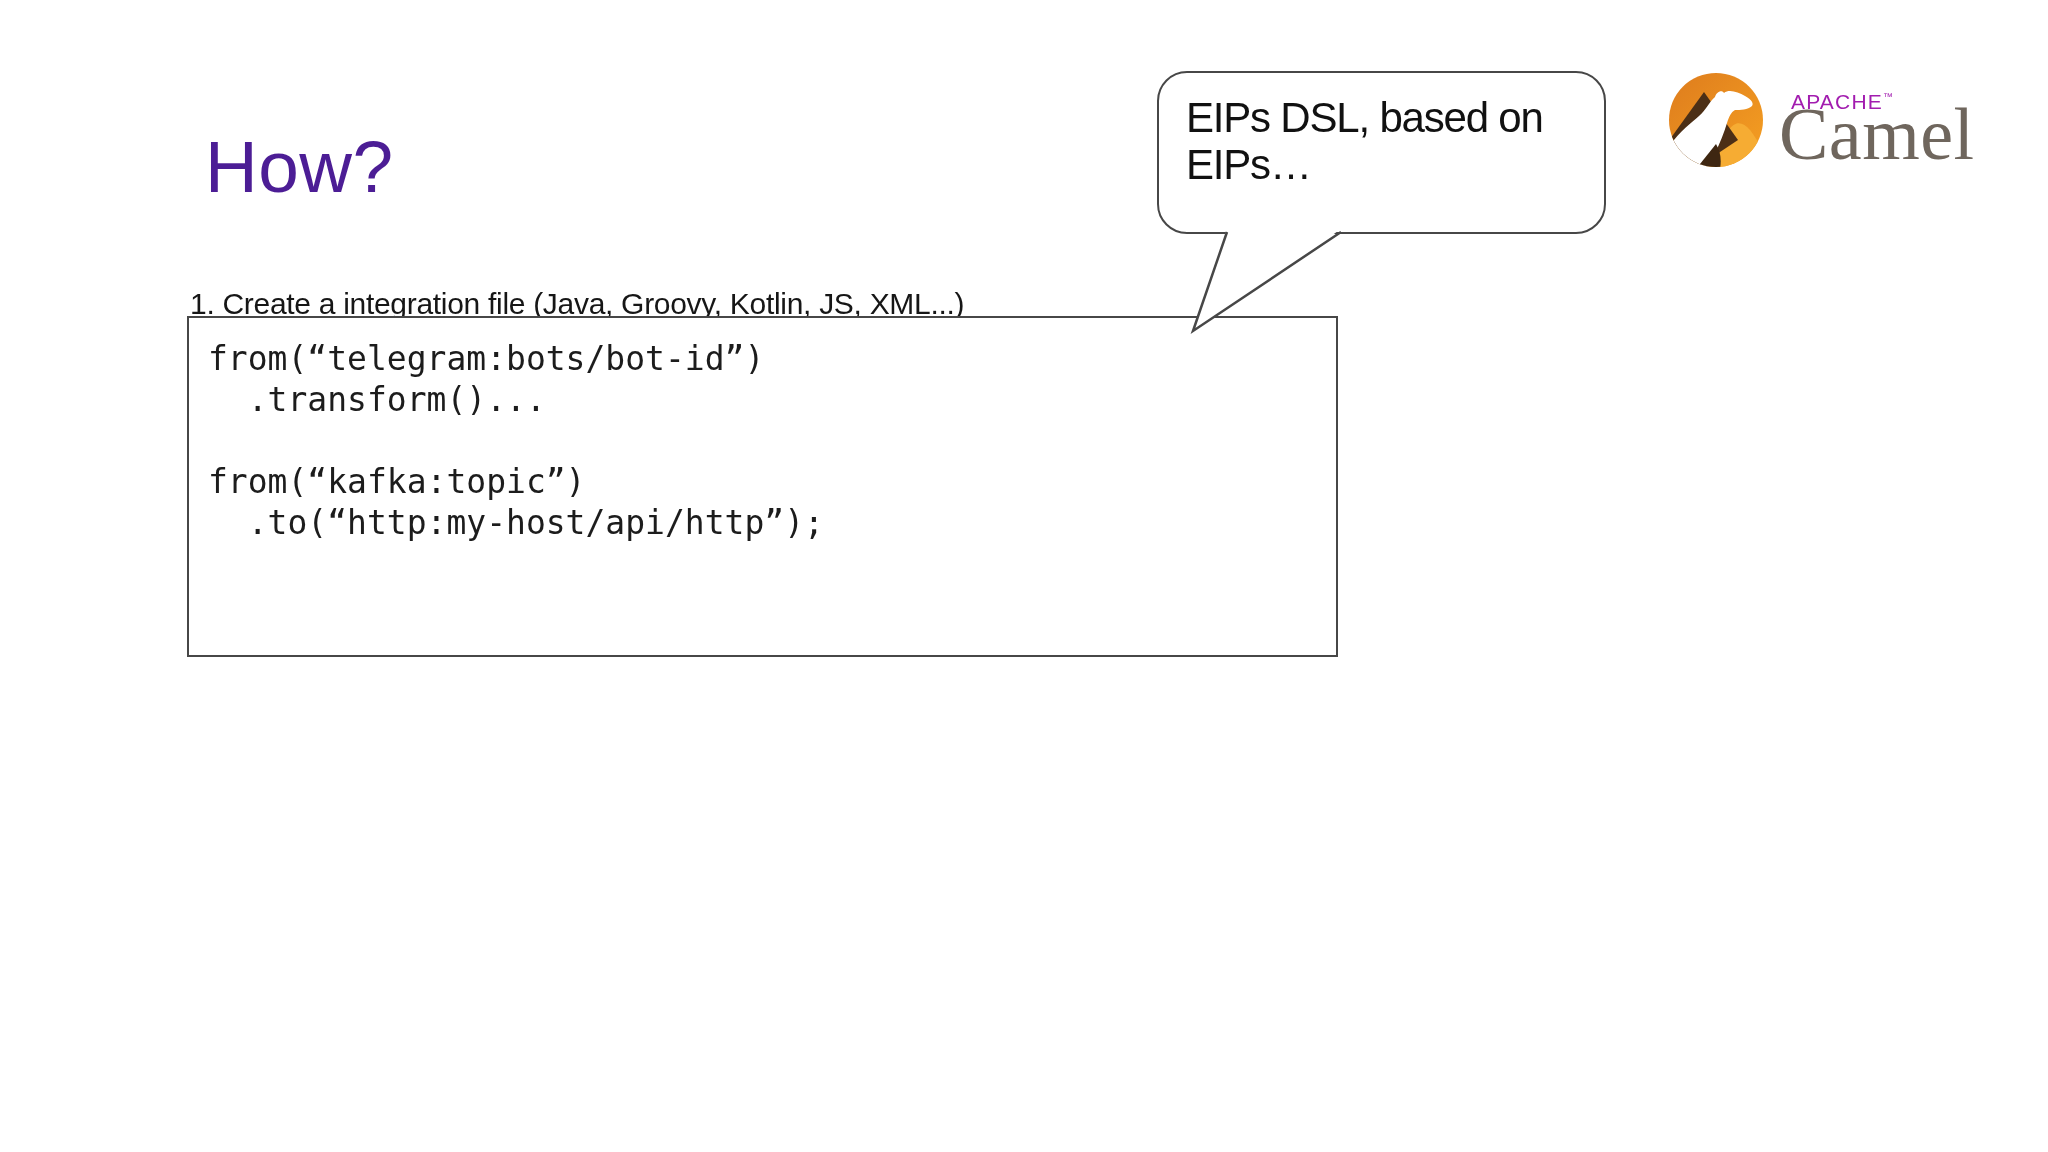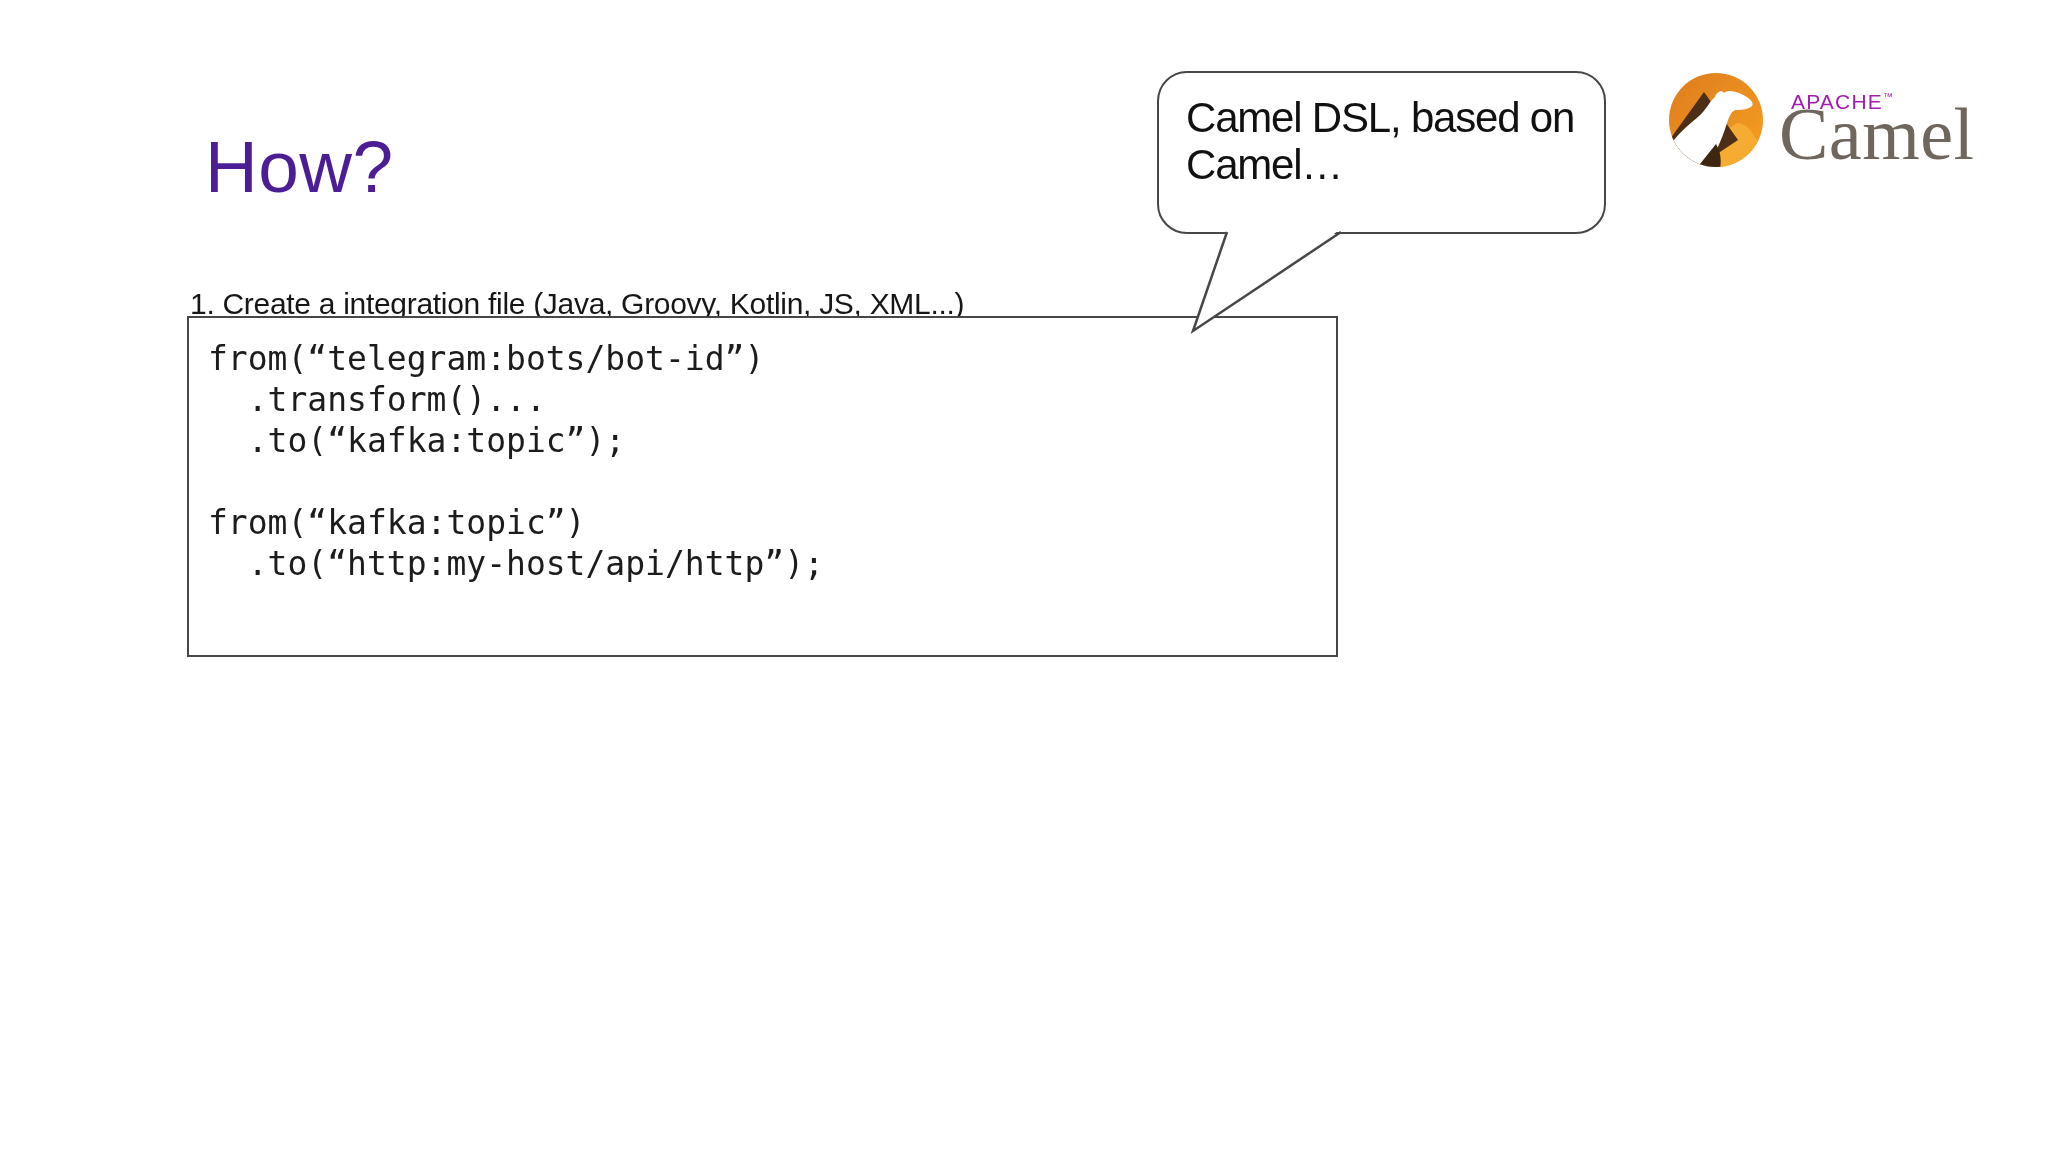--- a/index.html
+++ b/index.html
@@ -123,28 +123,27 @@
 
 <div class="slide">
 
   <div class="page-title">How?</div>
 
   <div class="step-line">1. Create a integration file (Java, Groovy, Kotlin, JS, XML...)</div>
 
   <div class="code-box">
     <div class="code-line">from(“telegram:bots/bot-id”)</div>
     <div class="code-line">  .transform()...</div>
-    <div class="code-line">  .to(“kafka:topic”);</div>
     <div class="code-line"></div>
     <div class="code-line">from(“kafka:topic”)</div>
     <div class="code-line">  .to(“http:my-host/api/http”);</div>
   </div>
 
   <div class="callout-bubble">
-    <div class="callout-text">Camel DSL, based on Camel…</div>
+    <div class="callout-text">EIPs DSL, based on EIPs…</div>
   </div>
 
   <svg class="tail-overlay" viewBox="0 0 2048 1152" xmlns="http://www.w3.org/2000/svg" aria-hidden="true">
     <polygon points="1227,229 1193,331 1341,229" fill="#ffffff" stroke="none"></polygon>
     <path d="M1227,232 L1193,331 L1341,232" fill="none" stroke="#474747" stroke-width="2.5" stroke-linejoin="miter"></path>
   </svg>
 
   <svg class="logo-mark" viewBox="0 0 100 100" xmlns="http://www.w3.org/2000/svg" aria-hidden="true">
     <defs>
       <linearGradient id="camelOrange" x1="0" y1="0" x2="1" y2="1">

